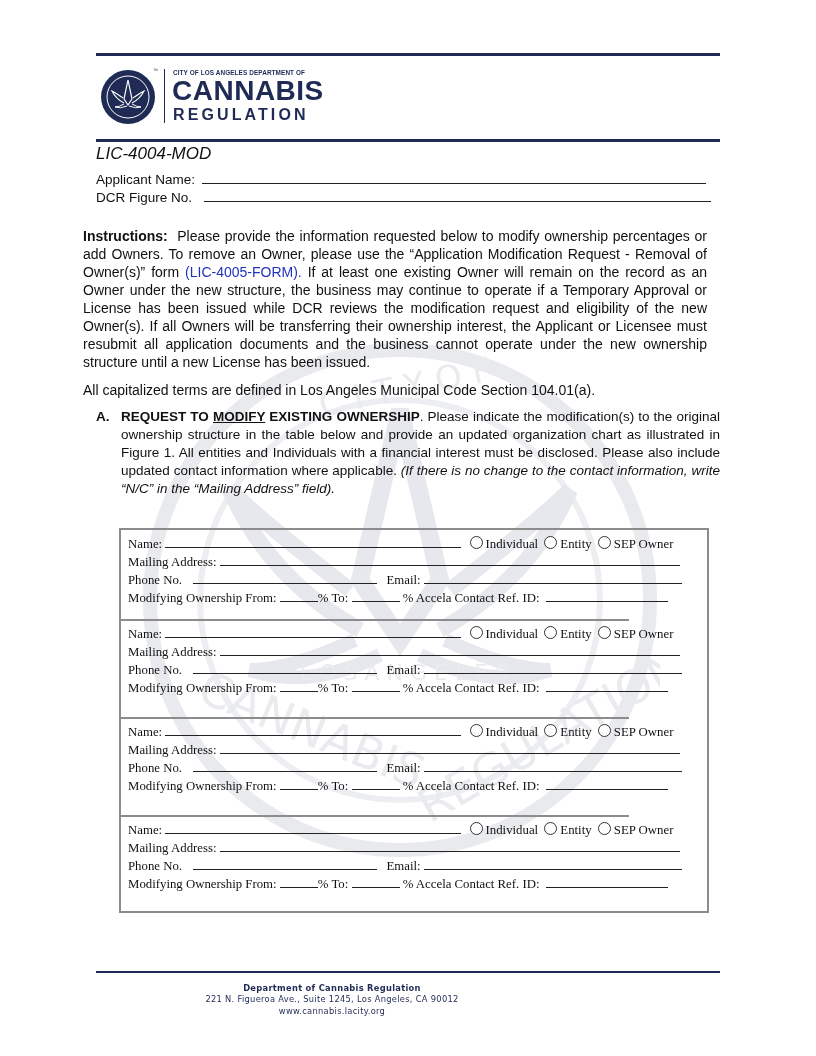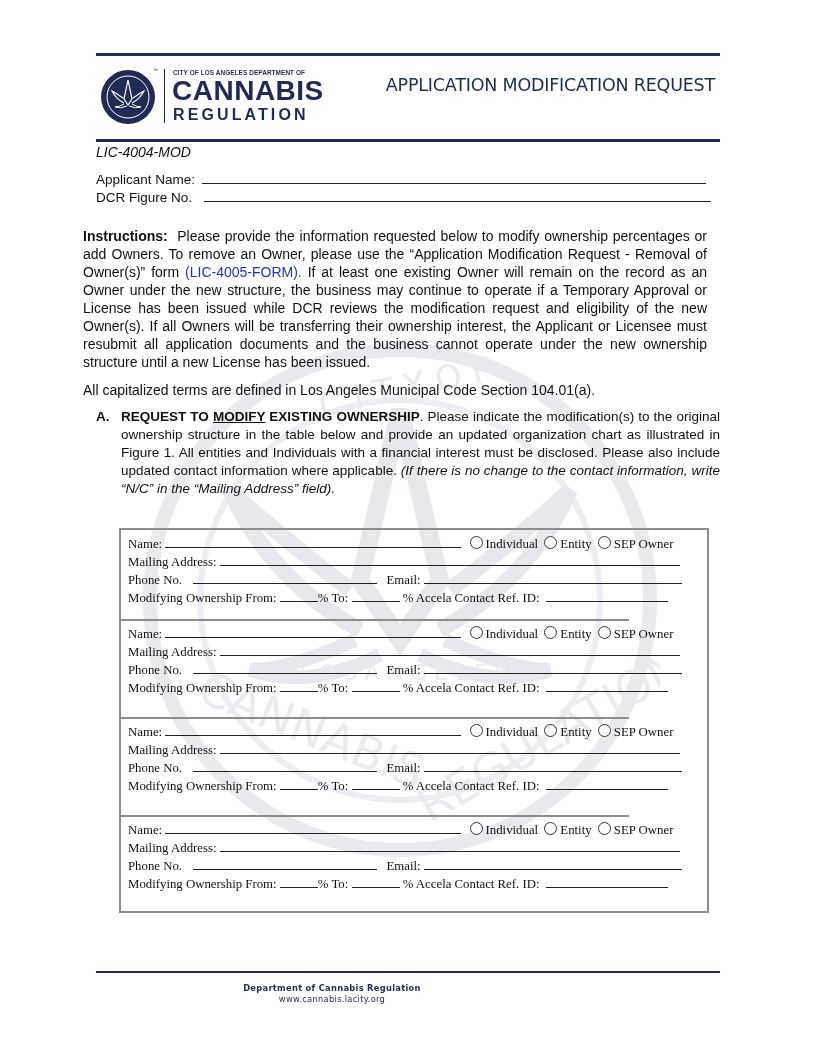--- a/index.html
+++ b/index.html
@@ -16,21 +16,21 @@
   .logo { position: absolute; left: 100px; top: 66px; width: 260px; height: 62px; }
   .seal { position: absolute; left: 0; top: 3px; width: 56px; height: 56px; }
   .tm1 { position: absolute; left: 53px; top: 1px; font-size: 5px; color: #1f2a55; }
   .logo-divider { position: absolute; left: 64px; top: 3px; width: 1px; height: 54px; background: #1f2a55; }
   .logo-small { position: absolute; left: 73px; top: 3px; font-size: 6.4px; font-weight: bold; color: #1f2a55; letter-spacing: 0.1px; white-space: nowrap; }
   .logo-big { position: absolute; left: 72px; top: 11px; font-size: 28px; font-weight: bold; color: #1f2a55; letter-spacing: 0.5px; line-height: 28px; }
   .logo-reg { position: absolute; left: 73px; top: 40px; font-size: 16px; font-weight: bold; color: #1f2a55; letter-spacing: 3.1px; line-height: 18px; }
 
   .title { position: absolute; right: 101px; top: 73px; text-align: right; font-family: "DejaVu Sans", sans-serif; font-size: 17.5px; color: #1f2a55; line-height: 25px; font-weight: normal; letter-spacing: -0.2px; }
 
-  .form-code { position: absolute; left: 96px; top: 144px; font-size: 14px; font-style: italic; }
+  .form-code { position: absolute; left: 96px; top: 144px; font-size: 17px; font-style: italic; }
   .field-line { position: absolute; left: 96px; font-size: 13.5px; white-space: nowrap; }
   .field-line .ul { display: inline-block; border-bottom: 1px solid #222; height: 12px; vertical-align: baseline; }
 
   .para { position: absolute; left: 83px; width: 624px; font-size: 14px; line-height: 18px; text-align: justify; }
   .link { color: #2233bb; }
   .b { font-weight: bold; }
   .u { text-decoration: underline; }
   .i { font-style: italic; }
 
   .sectA { position: absolute; left: 96px; width: 624px; top: 408px; font-size: 13.5px; line-height: 18px; }
@@ -79,21 +79,20 @@
     <path d="M32 35 Q37 38 41 38 Q36 40 29 37" fill="none" stroke="#fff" stroke-width="1"></path>
   </svg>
   <span class="tm1">™</span>
   <div class="logo-divider"></div>
   <div class="logo-small">CITY OF LOS ANGELES DEPARTMENT OF</div>
   <div class="logo-big">CANNABIS</div>
   <div class="logo-reg">REGULATION</div>
 </div>
 
 <div class="title">
-  <div>APPLICATION MODIFICATION REQUEST</div>
 </div>
 
 <div class="rule mid"></div>
 
 <div class="form-code">LIC-4004-MOD</div>
 
 <div class="field-line" style="top:172px;">
   <span>Applicant Name:</span>
   <span class="ul" style="width:504px; margin-left:3px;"></span>
 </div>
@@ -232,14 +231,15 @@
       <span>% Accela Contact Ref. ID:</span>
       <span class="blank" style="width:122px; margin-left:3px;"></span>
     </div>
   </div>
 </div>
 
 <div class="rule foot"></div>
 
 <div class="footer">
   <div class="dept">Department of Cannabis Regulation</div>
+  <div>221 N. Figueroa Ave., Suite 1245, Los Angeles, CA 90012</div>
   <div>www.cannabis.lacity.org</div>
 </div>
 
 </body></html>

